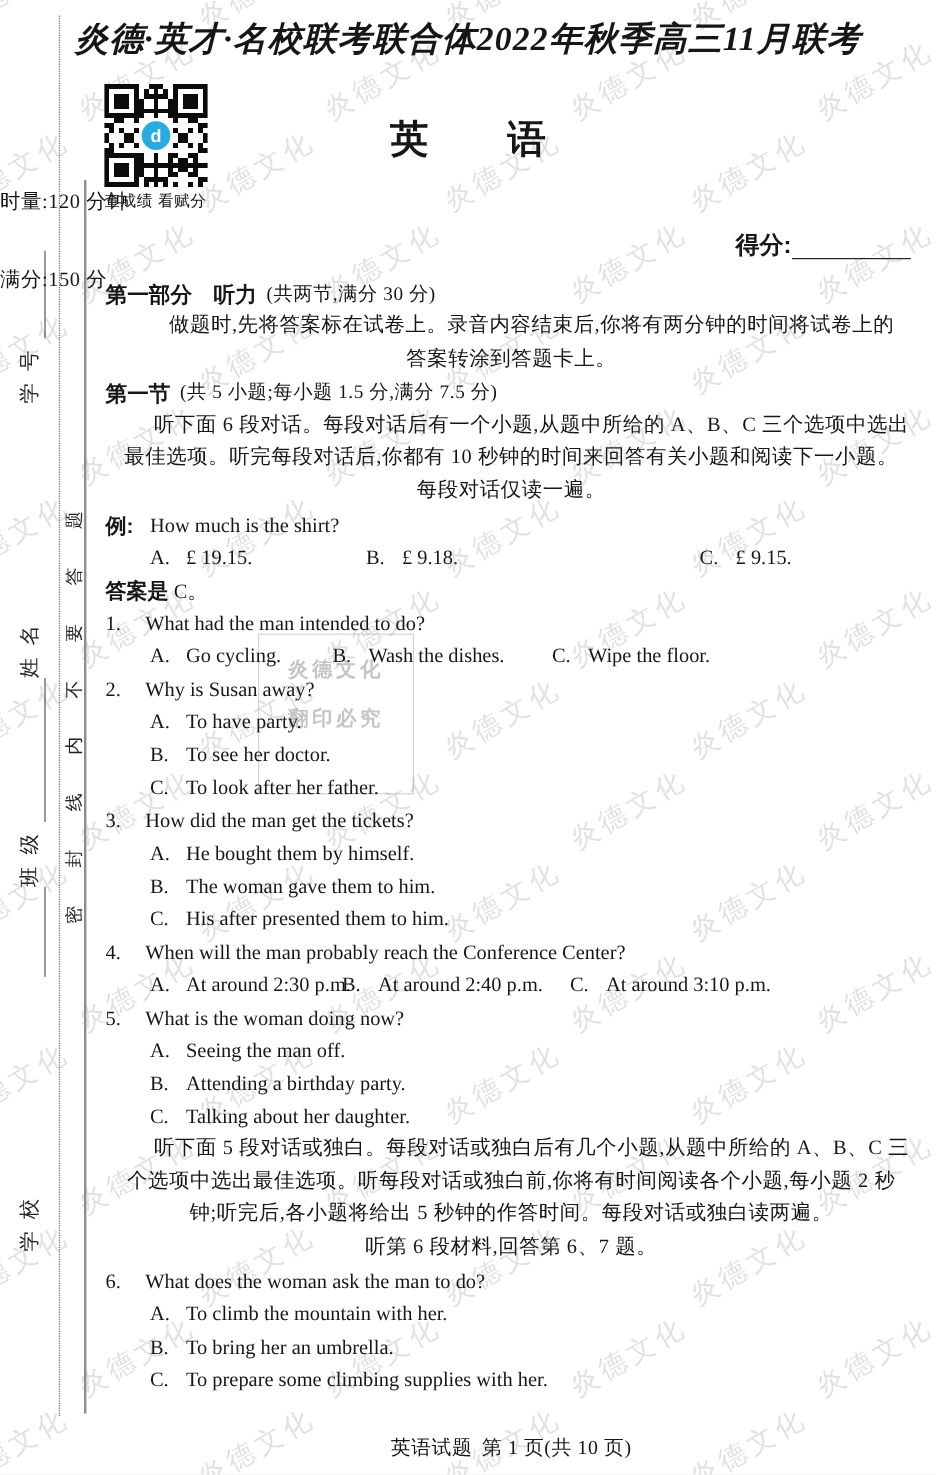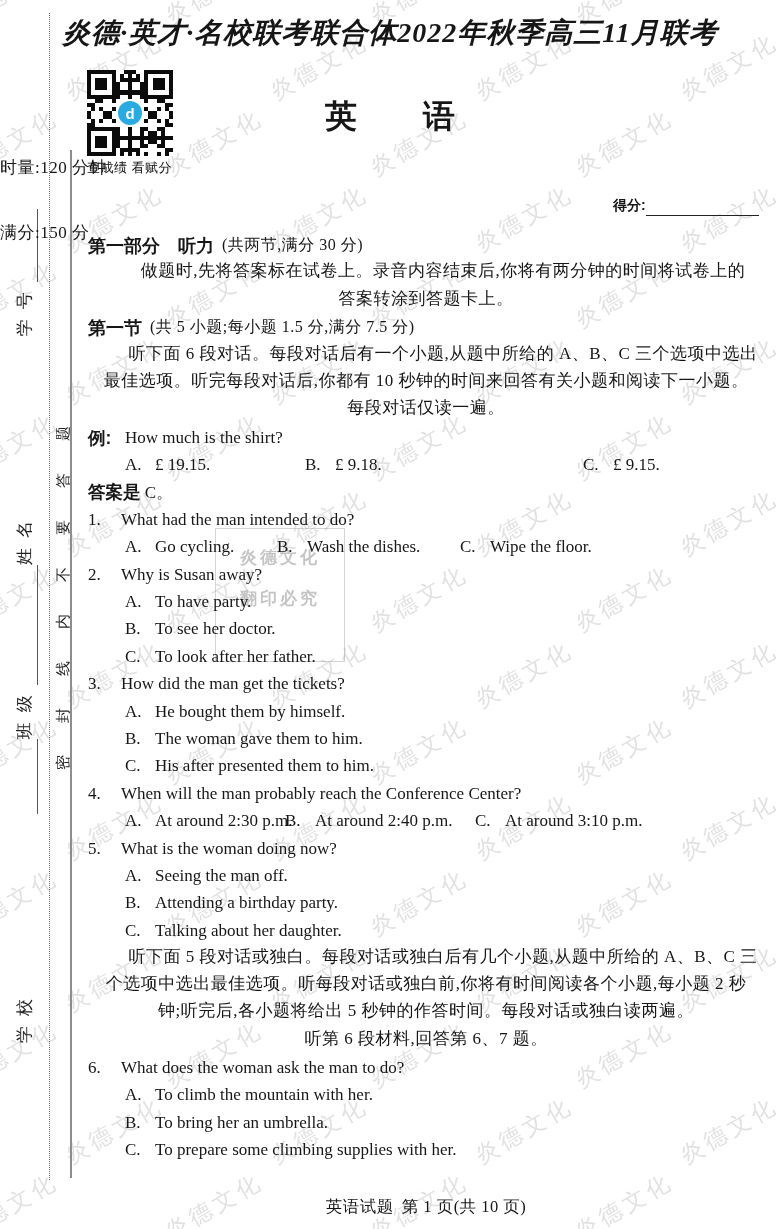--- a/index.html
+++ b/index.html
@@ -36,21 +36,21 @@
       display:flex;align-items:center;justify-content:center;}
   .qr-logo .dot{width:24px;height:24px;border-radius:50%;display:flex;align-items:center;justify-content:center;
       color:#fff;font-family:"Liberation Sans",sans-serif;font-weight:700;font-size:15px;}
   .qr-caption{margin-top:3px;font-family:"Liberation Sans",sans-serif;font-weight:400;
       font-size:13px;letter-spacing:0.5px;color:#111;white-space:nowrap;}
   .subject-line{position:absolute;left:0;top:95px;width:780px;display:flex;justify-content:center;
       gap:66px;font-size:32px;font-weight:700;z-index:3;}
   .meta-line{position:absolute;left:0;top:156px;width:780px;display:flex;justify-content:center;
       gap:42px;font-size:17px;z-index:3;}
   .score-block{position:absolute;left:613px;top:194px;width:146px;display:flex;align-items:flex-end;z-index:3;}
-  .score-label{font-family:"Liberation Sans",sans-serif;font-weight:700;font-size:14px;line-height:22px;}
+  .score-label{font-family:"Liberation Sans",sans-serif;font-weight:700;font-size:20px;line-height:22px;}
   .score-blank{flex:1;border-bottom:1.5px solid #222;height:20px;}
   
   .content{position:absolute;left:88px;top:232px;width:676px;z-index:3;}
   .line{height:27.41px;display:flex;align-items:center;white-space:pre;font-size:17px;}
   .zh{letter-spacing:0.5px;flex-direction:column;}
   .ind{padding-left:34px;}
   .h-bold{font-family:"Liberation Sans",sans-serif;font-weight:700;font-size:18px;}
   .h-note{font-size:16px;margin-left:8px;letter-spacing:0.5px;}
   .qnum{min-width:33px;}
   .opts{padding-left:37px;}

